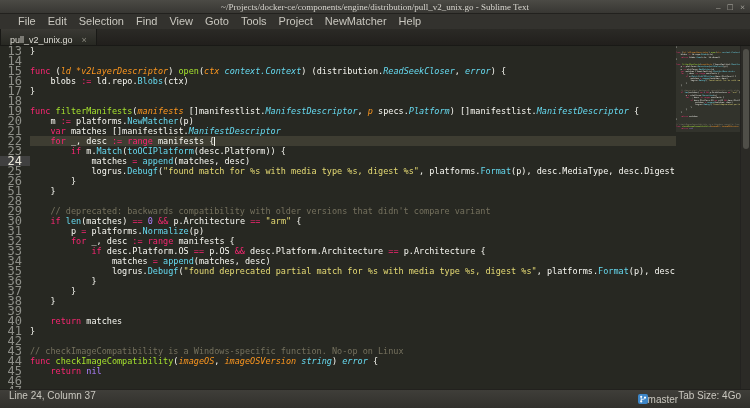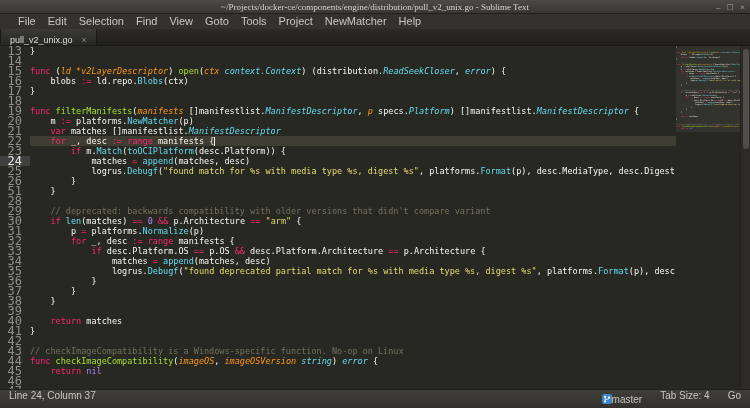--- a/index.html
+++ b/index.html
@@ -26,21 +26,21 @@
   .code-row.cur{background:#3e3d32}
   .minimap{width:64px;flex:none;overflow:hidden;position:relative;font-family:"DejaVu Sans Mono",monospace;background:#272822}
   .mini-row{height:2.4px;line-height:2.4px;font-size:2px;white-space:pre;color:#f8f8f2;overflow:hidden}
   .minimap-viewport{position:absolute;left:0;top:0;right:0;height:86px;background:rgba(200,200,190,0.07)}
   .scrollbar{width:10px;flex:none;background:#2b2a26;position:relative;border-left:1px solid #232220}
   .scroll-thumb{position:absolute;left:2px;right:1px;top:3px;height:100px;background:#4f4e48;border-radius:4px}
   
   .statusbar{height:19px;flex:none;background:linear-gradient(#3f3e39,#31302c);border-top:1px solid #22211e;display:flex;font-family:"Liberation Sans",sans-serif;font-size:10px;color:#c9c7bf;padding:0 9px}
   .status-left{flex:1}
   .git{display:flex;align-items:center;}
-  .statusbar .sep{margin-left:18px}
+  .statusbar .sep{}
   
   .tk-p{color:#f8f8f2}
   .tk-k{color:#f92672}
   .tk-f{color:#a6e22e}
   .tk-t{color:#66d9ef;font-style:italic}
   .tk-c{color:#66d9ef}
   .tk-s{color:#e6db74}
   .tk-cm{color:#75715e}
   .tk-n{color:#ae81ff}
   .tk-a{color:#fd971f;font-style:italic}

